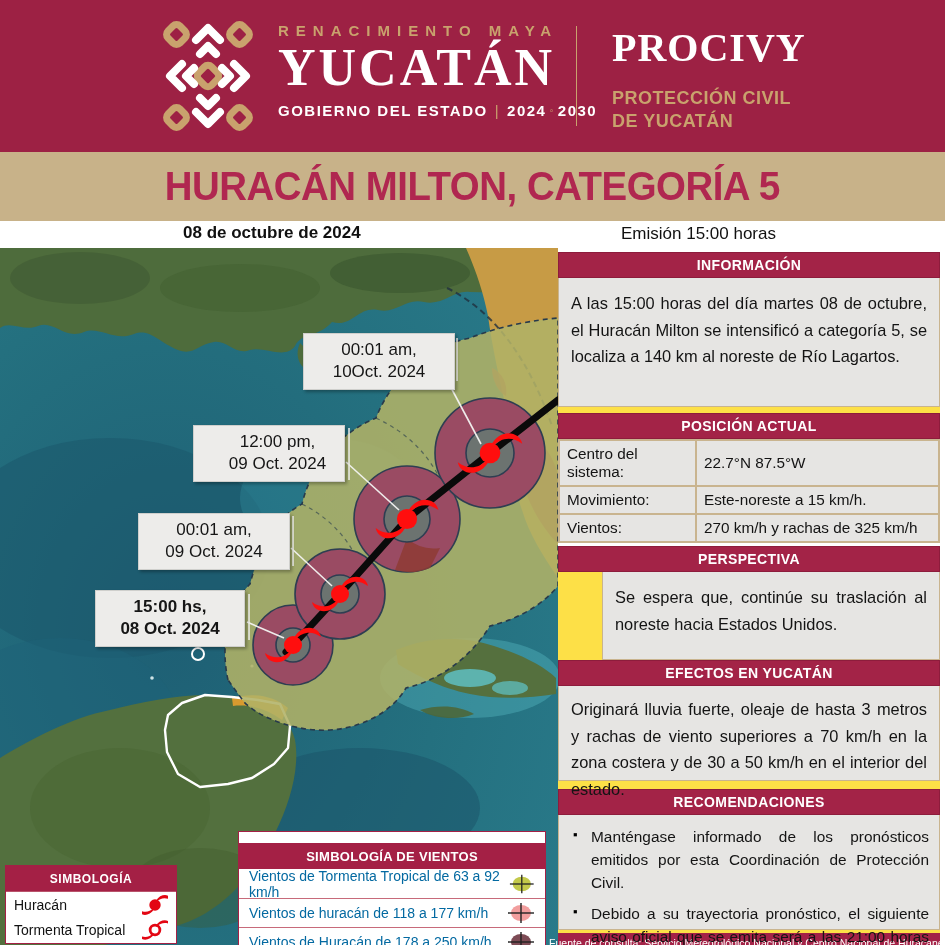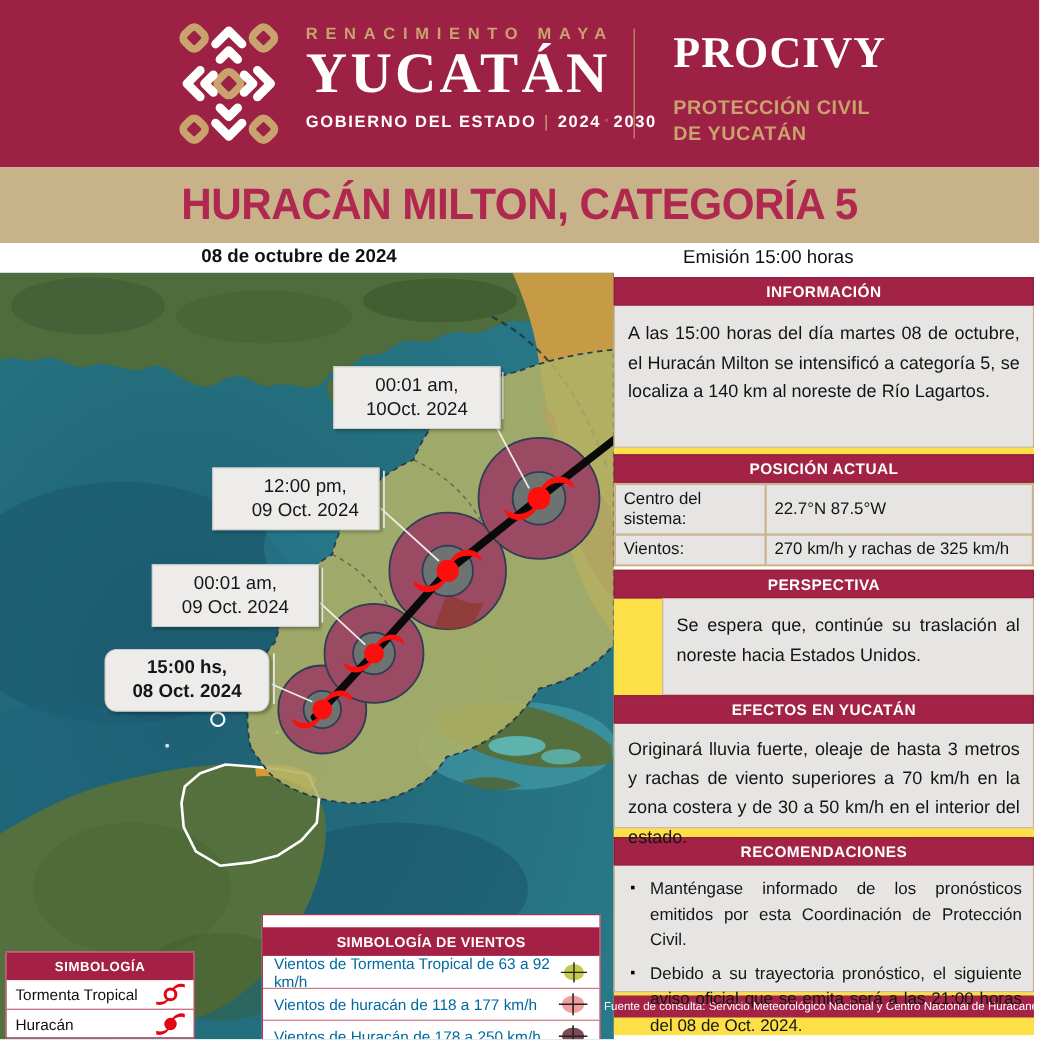--- a/index.html
+++ b/index.html
@@ -233,47 +233,47 @@
       <div>10Oct. 2024</div>
     </div>
     <div class="map-label" style="left:193px;top:177px;width:152px;padding-left:25px;">
       <div>12:00 pm,</div>
       <div>09 Oct. 2024</div>
     </div>
     <div class="map-label" style="left:138px;top:265px;width:152px;">
       <div>00:01 am,</div>
       <div>09 Oct. 2024</div>
     </div>
-    <div class="map-label bold" style="left:95px;top:342px;width:150px;border-radius:11px;">
+    <div class="map-label bold" style="left:95px;top:342px;width:150px;">
       <div>15:00 hs,</div>
       <div>08 Oct. 2024</div>
     </div>
 
     <div class="legend-simb">
       <div class="lg-head">SIMBOLOGÍA</div>
+      <div class="lg-row">
+        <span>Huracán</span>
+        <svg width="26" height="26" viewBox="-16 -15 32 30">
+          <g fill="#E30613">
+            <path d="M1,-5 C8,-16 20,-13 21,-5 C14,-10 7,-9 2,-4 Z"></path>
+            <path d="M-1,5 C-8,16 -20,13 -21,5 C-14,10 -7,9 -2,4 Z"></path>
+            <circle r="7"></circle>
+          </g>
+        </svg>
+      </div>
       <div class="lg-row" style="border-top:none;">
         <span>Tormenta Tropical</span>
         <svg width="26" height="24" viewBox="-16 -14 32 28">
           <g fill="#E30613">
             <path d="M1,-5 C7,-15 19,-13 20,-6 C14,-10 7,-9 2,-4 Z"></path>
             <path d="M-1,5 C-7,15 -19,13 -20,6 C-14,10 -7,9 -2,4 Z"></path>
           </g>
           <circle r="6" fill="none" stroke="#E30613" stroke-width="3.4"></circle>
         </svg>
       </div>
-      <div class="lg-row">
-        <span>Huracán</span>
-        <svg width="26" height="26" viewBox="-16 -15 32 30">
-          <g fill="#E30613">
-            <path d="M1,-5 C8,-16 20,-13 21,-5 C14,-10 7,-9 2,-4 Z"></path>
-            <path d="M-1,5 C-8,16 -20,13 -21,5 C-14,10 -7,9 -2,4 Z"></path>
-            <circle r="7"></circle>
-          </g>
-        </svg>
-      </div>
     </div>
 
     <div class="legend-vientos">
       <div class="lg-head">SIMBOLOGÍA DE VIENTOS</div>
       <div class="lg-row" style="border-top:none;">
         <span>Vientos de Tormenta Tropical de 63 a 92 km/h</span>
         <svg width="28" height="22" viewBox="0 0 28 22">
           <ellipse cx="14" cy="11" rx="10" ry="8" fill="#c3c94a"></ellipse>
           <line x1="1" y1="11" x2="27" y2="11" stroke="#222" stroke-width="1.4"></line>
           <line x1="14" y1="1" x2="14" y2="21" stroke="#222" stroke-width="1.4"></line>
@@ -306,20 +306,24 @@
     </div>
 
     <div class="sec-bar">POSICIÓN ACTUAL</div>
     <table class="pos-table">
       <tbody>
         <tr>
           <td class="lbl">Centro del sistema:</td>
           <td>22.7°N 87.5°W</td>
         </tr>
         <tr>
+          <td class="lbl">Movimiento:</td>
+          <td>Este-noreste a 15 km/h.</td>
+        </tr>
+        <tr>
           <td class="lbl">Vientos:</td>
           <td>270 km/h y rachas de 325 km/h</td>
         </tr>
       </tbody>
     </table>
 
     <div class="gap3"></div>
     <div class="sec-bar">PERSPECTIVA</div>
     <div class="sec-body persp-body">
       <div class="body-text">Se espera que, continúe su traslación al noreste hacia Estados Unidos.</div>

